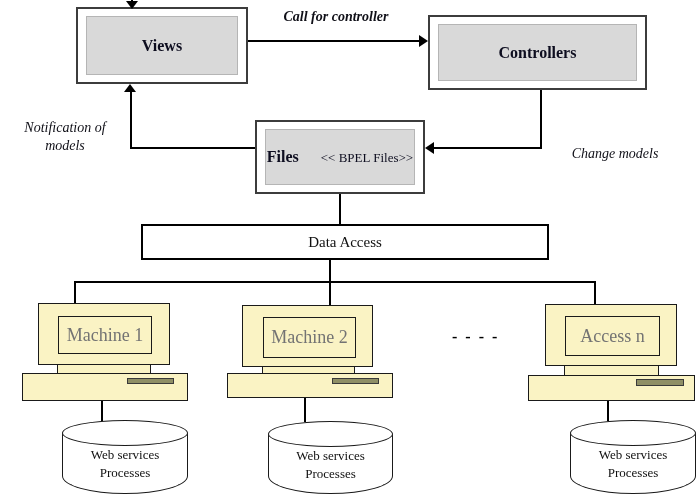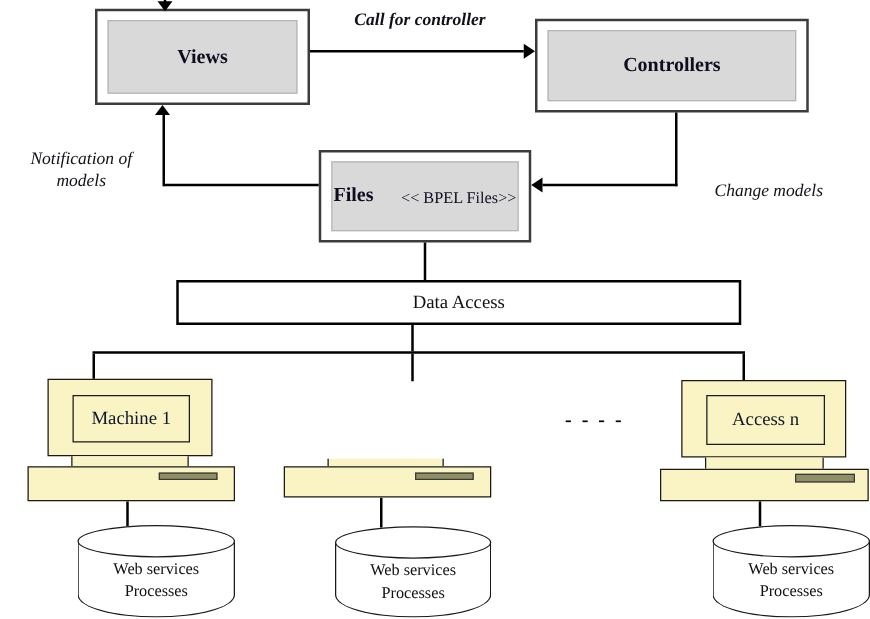--- a/index.html
+++ b/index.html
@@ -25,21 +25,21 @@
   .line { position:absolute; background:#000; }
   .arrow { position:absolute; width:0; height:0; }
   .ah-down { border-left:6px solid transparent; border-right:6px solid transparent; border-top:8px solid #000; }
   .ah-up   { border-left:6px solid transparent; border-right:6px solid transparent; border-bottom:8px solid #000; }
   .ah-right{ border-top:6px solid transparent; border-bottom:6px solid transparent; border-left:9px solid #000; }
   .ah-left { border-top:6px solid transparent; border-bottom:6px solid transparent; border-right:9px solid #000; }
   
   .lbl { position:absolute; font-style:italic; font-size:14px; color:#101018; text-align:center; line-height:1.3; }
   
   .machine-part { position:absolute; background:#faf3c4; border:1.5px solid #1a1a1a; box-sizing:border-box; }
-  .screen { display:flex; align-items:center; justify-content:center; font-size:15px; color:#0f172a; }
+  .screen { display:flex; align-items:center; justify-content:center; font-size:18px; color:#737373; }
   .neck { border-top:none; border-bottom:none; }
   .slot { position:absolute; background:#8f8f66; border:1px solid #3a3a3a; box-sizing:border-box; }
   
   .cyl { position:absolute;margin-left:20px; }
   .cyl-top { position:absolute; left:0; right:0; top:0; height:26px; background:#fff;
              border:1.5px solid #1a1a1a; border-radius:50%; box-sizing:border-box; z-index:2; }
   .cyl-body { position:absolute; left:0; right:0; top:13px; bottom:0; background:#fff;
               border:1.5px solid #1a1a1a; border-top:none; box-sizing:border-box; z-index:1;
               border-radius:0 0 50% 50% / 0 0 18px 18px; }
   .cyl-text { position:absolute; left:0; right:0; top:26px; z-index:3; text-align:center;
@@ -63,21 +63,21 @@
     </div>
   </div>
 
   <div class="box" style="left:255px; top:120px; width:170px; height:74px;">
     <div class="box-inner">
       <span class="box-title">Files</span>
       <span class="box-sub">&lt;&lt; BPEL Files&gt;&gt;</span>
     </div>
   </div>
 
-  <div class="plain-box" style="left:141px; top:224px; width:452px; height:36px;">
+  <div class="plain-box" style="left:141px; top:224px; width:408px; height:36px;">
     <span>Data Access</span>
   </div>
 
   <div class="line" style="left:131px; top:0; width:2px; height:3px;"></div>
   <div class="arrow ah-down" style="left:126px; top:1px;"></div>
 
   <div class="line" style="left:248px; top:40px; width:171px; height:2px;"></div>
   <div class="arrow ah-right" style="left:419px; top:35px;"></div>
 
   <div class="line" style="left:540px; top:90px; width:2px; height:59px;"></div>
@@ -119,20 +119,25 @@
   </div>
   <div class="cyl" style="left:42px; top:420px; width:126px; height:74px;">
     <div class="cyl-body"></div>
     <div class="cyl-top"></div>
     <div class="cyl-text">
       <span>Web services</span><br>
       <span>Processes</span>
     </div>
   </div>
 
+  <div class="machine-part" style="left:242px; top:305px; width:131px; height:62px;">
+    <div class="machine-part screen" style="left:20px; top:11px; width:93px; height:41px;">
+      <span>Machine 2</span>
+    </div>
+  </div>
   <div class="machine-part neck" style="left:262px; top:367px; width:93px; height:6px;"></div>
   <div class="machine-part" style="left:227px; top:373px; width:166px; height:25px;">
     <div class="slot" style="right:13px; top:4px; width:47px; height:6px;"></div>
   </div>
   <div class="cyl" style="left:248px; top:421px; width:125px; height:73px;">
     <div class="cyl-body"></div>
     <div class="cyl-top"></div>
     <div class="cyl-text">
       <span>Web services</span><br>
       <span>Processes</span>

